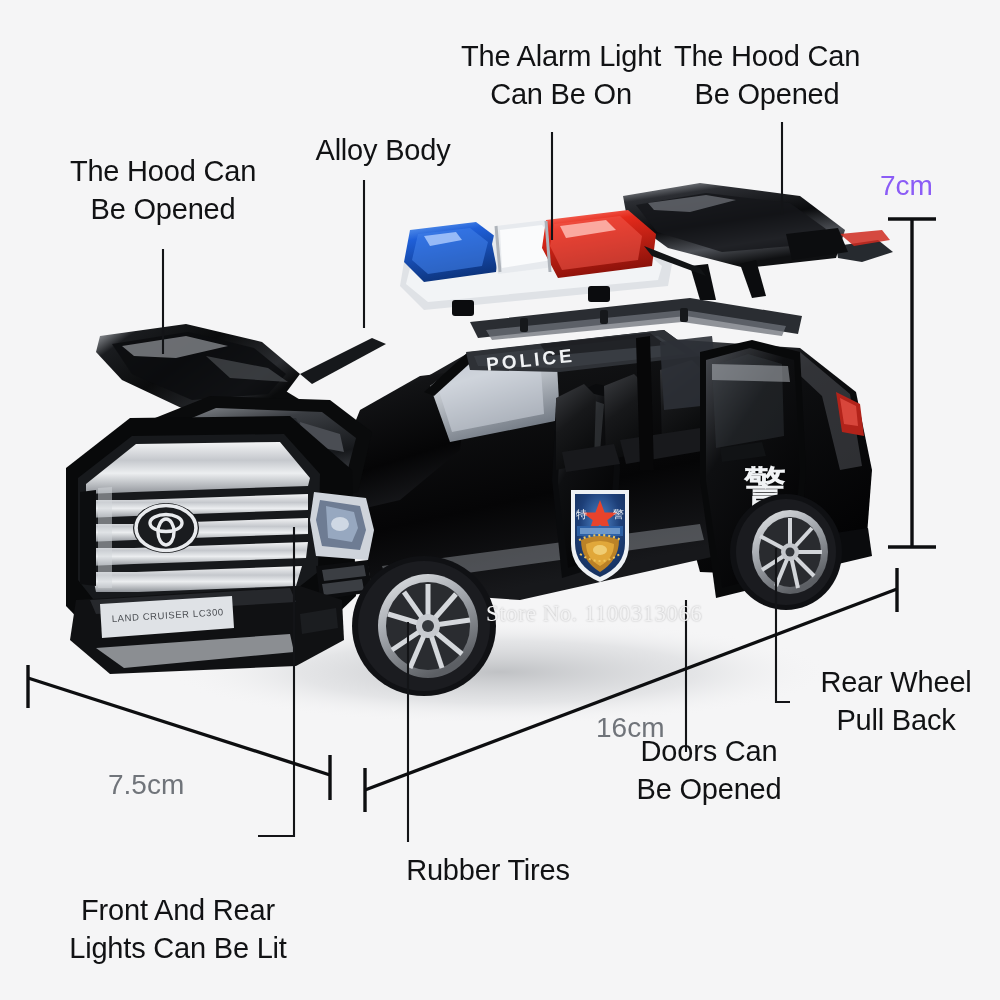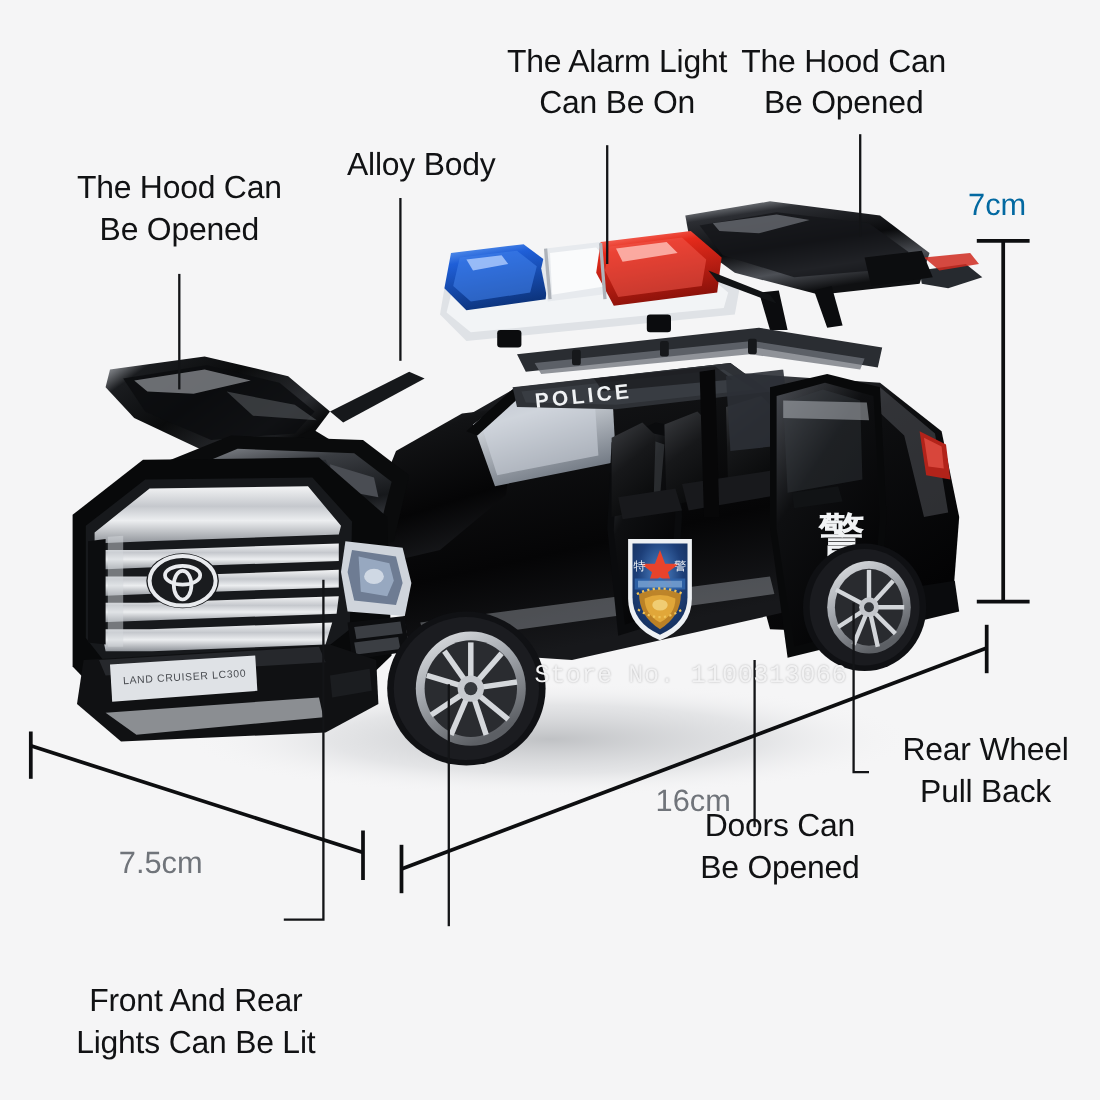--- a/index.html
+++ b/index.html
@@ -19,26 +19,26 @@
     text-align:center;
     white-space:pre-line;
     letter-spacing:-0.2px;
   }
   .dim-label{
     position:absolute;
     color:#70747a;
     font-size:28px;
     letter-spacing:0px;
   }
-  .dim-label.dark{color:#0369a1;}
+  .dim-label.dark{color:#8b5cf6;}
   .watermark{
     position:absolute;
     color:#f2f2f3;
     font-size:23px;
-    font-family:Liberation Mono, monospace;
+    font-family:Liberation Serif, serif;
     letter-spacing:0.4px;
     text-shadow:0 0 2px rgba(0,0,0,.28);
     pointer-events:none;
   }
   svg{display:block;}
   .ln{stroke:#131417;stroke-width:2.1;fill:none;}
   .dimln{stroke:#0d0e10;stroke-width:3.4;fill:none;stroke-linecap:butt;}
 </style>
 </head>
 <body>
@@ -419,20 +419,21 @@
 
   <div class="label" style="left:648px;top:37px;width:238px;">The Hood Can
 Be Opened</div>
 
   <div class="label" style="left:790px;top:663px;width:212px;text-align:center;">Rear Wheel
 Pull Back</div>
 
   <div class="label" style="left:604px;top:732px;width:210px;">Doors Can
 Be Opened</div>
 
+  <div class="label" style="left:378px;top:851px;width:220px;">Rubber Tires</div>
 
   <div class="label" style="left:28px;top:891px;width:300px;">Front And Rear
 Lights Can Be Lit</div>
 
   <div class="dim-label dark" style="left:880px;top:170px;">7cm</div>
 
   <div class="dim-label" style="left:108px;top:743px;margin-top:26px;">7.5cm</div>
 
   <div class="dim-label" style="left:576px;top:712px;margin-left:20px;">16cm</div>
 

